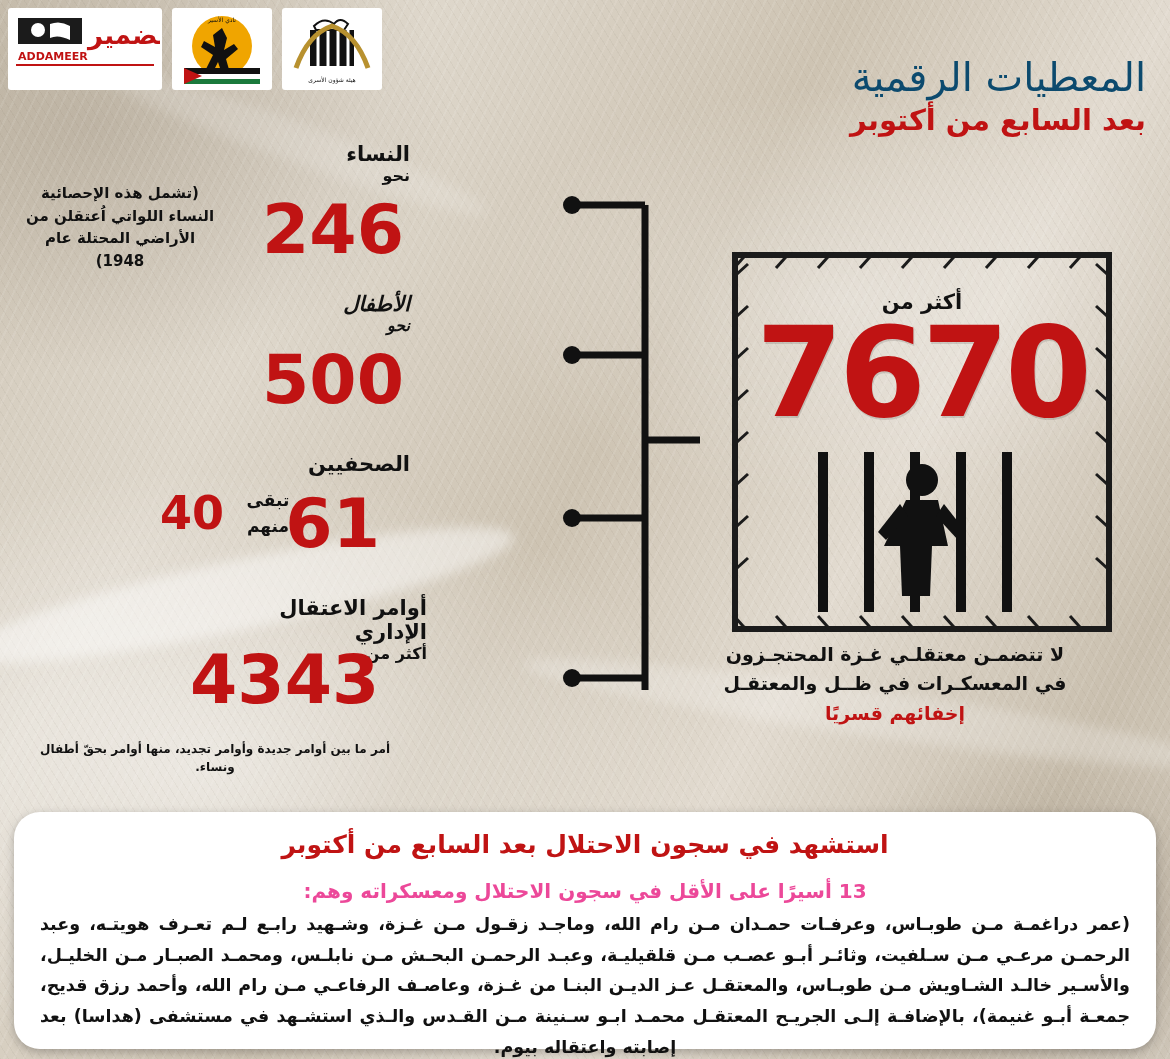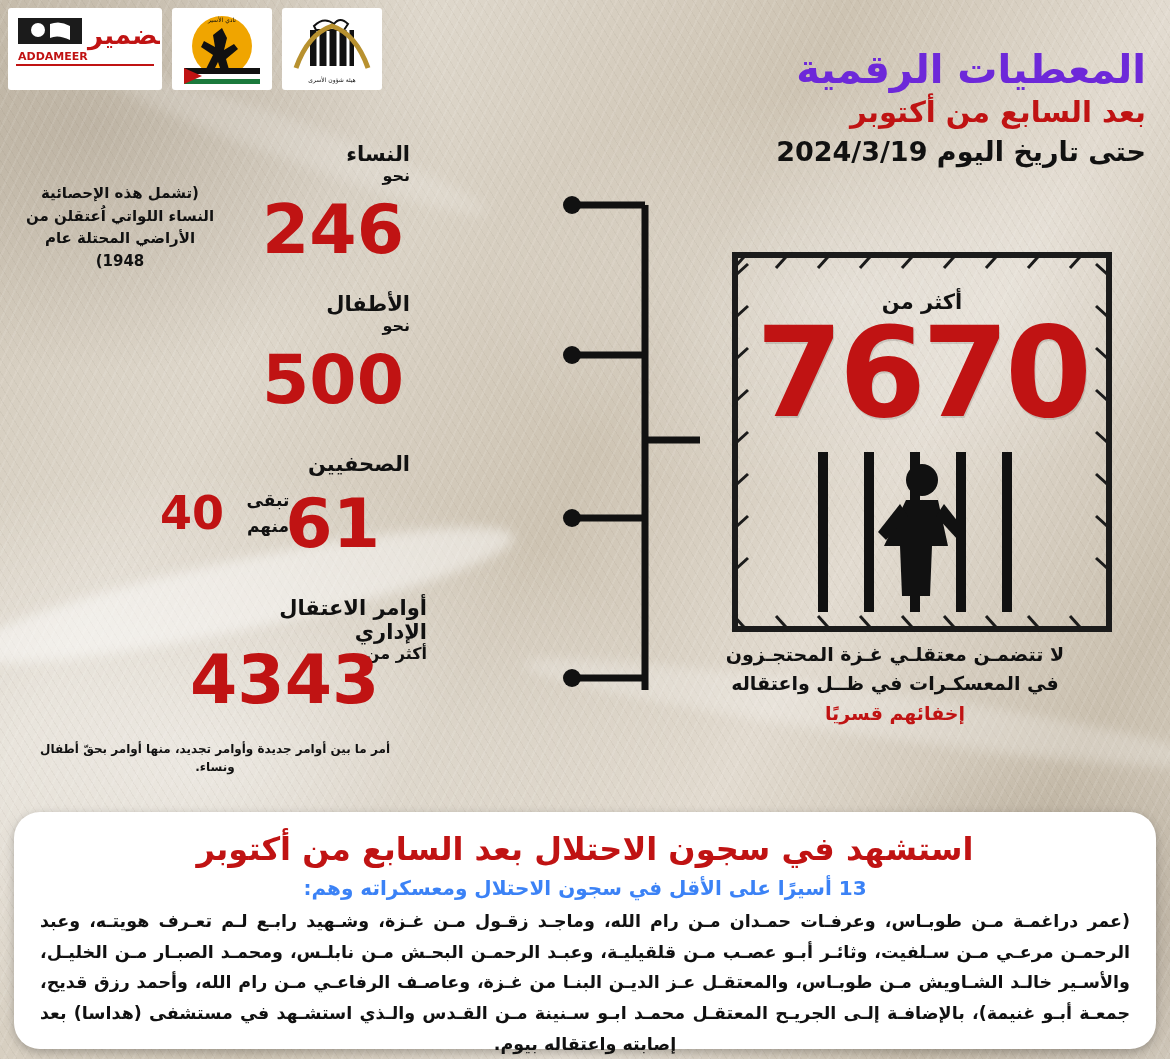--- a/index.html
+++ b/index.html
@@ -34,21 +34,21 @@
   
   #logos{
     position:absolute;top:8px;left:8px;display:flex;gap:10px;align-items:flex-start;
     direction:ltr;z-index:6;
   }
   .logo-box{background:rgba(255,255,255,.55);padding:2px;border-radius:3px;}
   
   #headline{
     position:absolute;right:24px;top:46px;width:620px;text-align:right;z-index:5;
   }
-  #headline .l1{font-size:40px;font-weight:bold;color:#6d28d9;line-height:1.15;letter-spacing:-1px;}
+  #headline .l1{font-size:40px;font-weight:normal;color:#0c4a6e;line-height:1.15;letter-spacing:-1px;margin-top:8px;}
   #headline .l2{font-size:29px;font-weight:bold;color:#c01313;line-height:1.3;margin-top:2px;}
   #headline .l3{font-size:27px;font-weight:bold;color:#111;line-height:1.3;margin-top:2px;}
   
   #bignum-wrap{
     position:absolute;right:58px;top:252px;width:380px;height:380px;z-index:5;
   }
   #bignum-frame{
     position:absolute;inset:0;border:6px solid #1b1b1b;
   }
   #bignum-top{
@@ -87,23 +87,23 @@
     position:absolute;right:760px;top:740px;width:390px;text-align:center;
     font-size:12px;font-weight:bold;color:#111;line-height:1.5;z-index:5;
   }
   
   #panel{
     position:absolute;left:14px;right:14px;bottom:10px;top:812px;
     background:#fff;border-radius:26px;box-shadow:0 3px 10px rgba(0,0,0,.25);
     padding:14px 26px 10px;box-sizing:border-box;z-index:7;
   }
   #panel h2{
-    margin:4px 0 8px;text-align:center;font-size:32px;color:#c01313;font-weight:bold;
-  }
-  #panel .p1{text-align:center;font-size:20px;font-weight:bold;color:#3b82f6;margin-bottom:6px;}
+    margin:4px 0 20px;text-align:center;font-size:25px;color:#c01313;font-weight:bold;
+  }
+  #panel .p1{text-align:center;font-size:20px;font-weight:bold;color:#ec4899;margin-bottom:6px;}
   #panel .p2{
     text-align:justify;text-align-last:center;font-size:17.5px;font-weight:bold;
     color:#111;line-height:1.75;
   }
 </style>
 </head>
 <body>
 
 <div id="bg"></div>
 <div class="swoosh" style="left:-40px;top:560px;width:560px;height:70px;transform:rotate(-12deg);"></div>
@@ -147,21 +147,20 @@
       <path d="M30 16 q10 -10 20 -2 q6 -8 14 0 l-4 6 h-28 z" fill="#fff" stroke="#111" stroke-width="2"></path>
       <path d="M12 58 q12 -34 36 -42 q24 8 36 42" fill="none" stroke="#b8912f" stroke-width="5"></path>
       <text x="48" y="72" font-size="6" text-anchor="middle" fill="#111" font-family="DejaVu Sans">هيئة شؤون الأسرى</text>
     </svg>
   </div>
 </div>
 
 <div id="headline">
   <div class="l1">المعطيات الرقمية</div>
   <div class="l2">بعد السابع من أكتوبر</div>
-  <div class="l3">حتى تاريخ اليوم 2024/3/19</div>
 </div>
 
 <svg id="connectors">
   <g stroke="#111" stroke-width="7" fill="none">
     <path d="M645 205 L645 690"></path>
     <path d="M645 205 L570 205"></path>
     <path d="M645 355 L570 355"></path>
     <path d="M645 518 L570 518"></path>
     <path d="M645 678 L570 678"></path>
     <path d="M645 440 L700 440"></path>
@@ -230,37 +229,37 @@
         <rect x="108" y="0" width="10" height="160"></rect>
         <rect x="154" y="0" width="10" height="160"></rect>
         <rect x="200" y="0" width="10" height="160"></rect>
       </g>
     </svg>
   </div>
 </div>
 
 <div id="note">
   <div>لا تتضمـن معتقلـي غـزة المحتجـزون</div>
-  <div>في المعسكـرات  في ظــل واعتقاله</div>
+  <div>في المعسكـرات  في ظــل والمعتقـل</div>
   <div class="red">إخفائهم قسريًا</div>
 </div>
 
 <div class="item">
 
   <div class="lbl" style="right:760px;top:142px;width:150px;">
     <div class="t">النساء</div>
     <div class="s">نحو</div>
   </div>
   <div class="num" style="position:absolute;right:762px;top:198px;width:150px;text-align:center;">246</div>
 </div>
 <div id="fn-women">(تشمل هذه الإحصائية النساء اللواتي اُعتقلن من الأراضي المحتلة عام 1948)</div>
 
 <div class="item">
 
-  <div class="lbl" style="right:760px;top:292px;width:150px;">
+  <div class="lbl" style="right:760px;top:292px;width:150px;font-style:italic;">
     <div class="t">الأطفال</div>
     <div class="s">نحو</div>
   </div>
   <div class="num" style="position:absolute;right:762px;top:348px;width:150px;text-align:center;">500</div>
 </div>
 
 <div class="item">
 
   <div class="lbl" style="right:760px;top:452px;width:160px;">
     <div class="t">الصحفيين</div>

